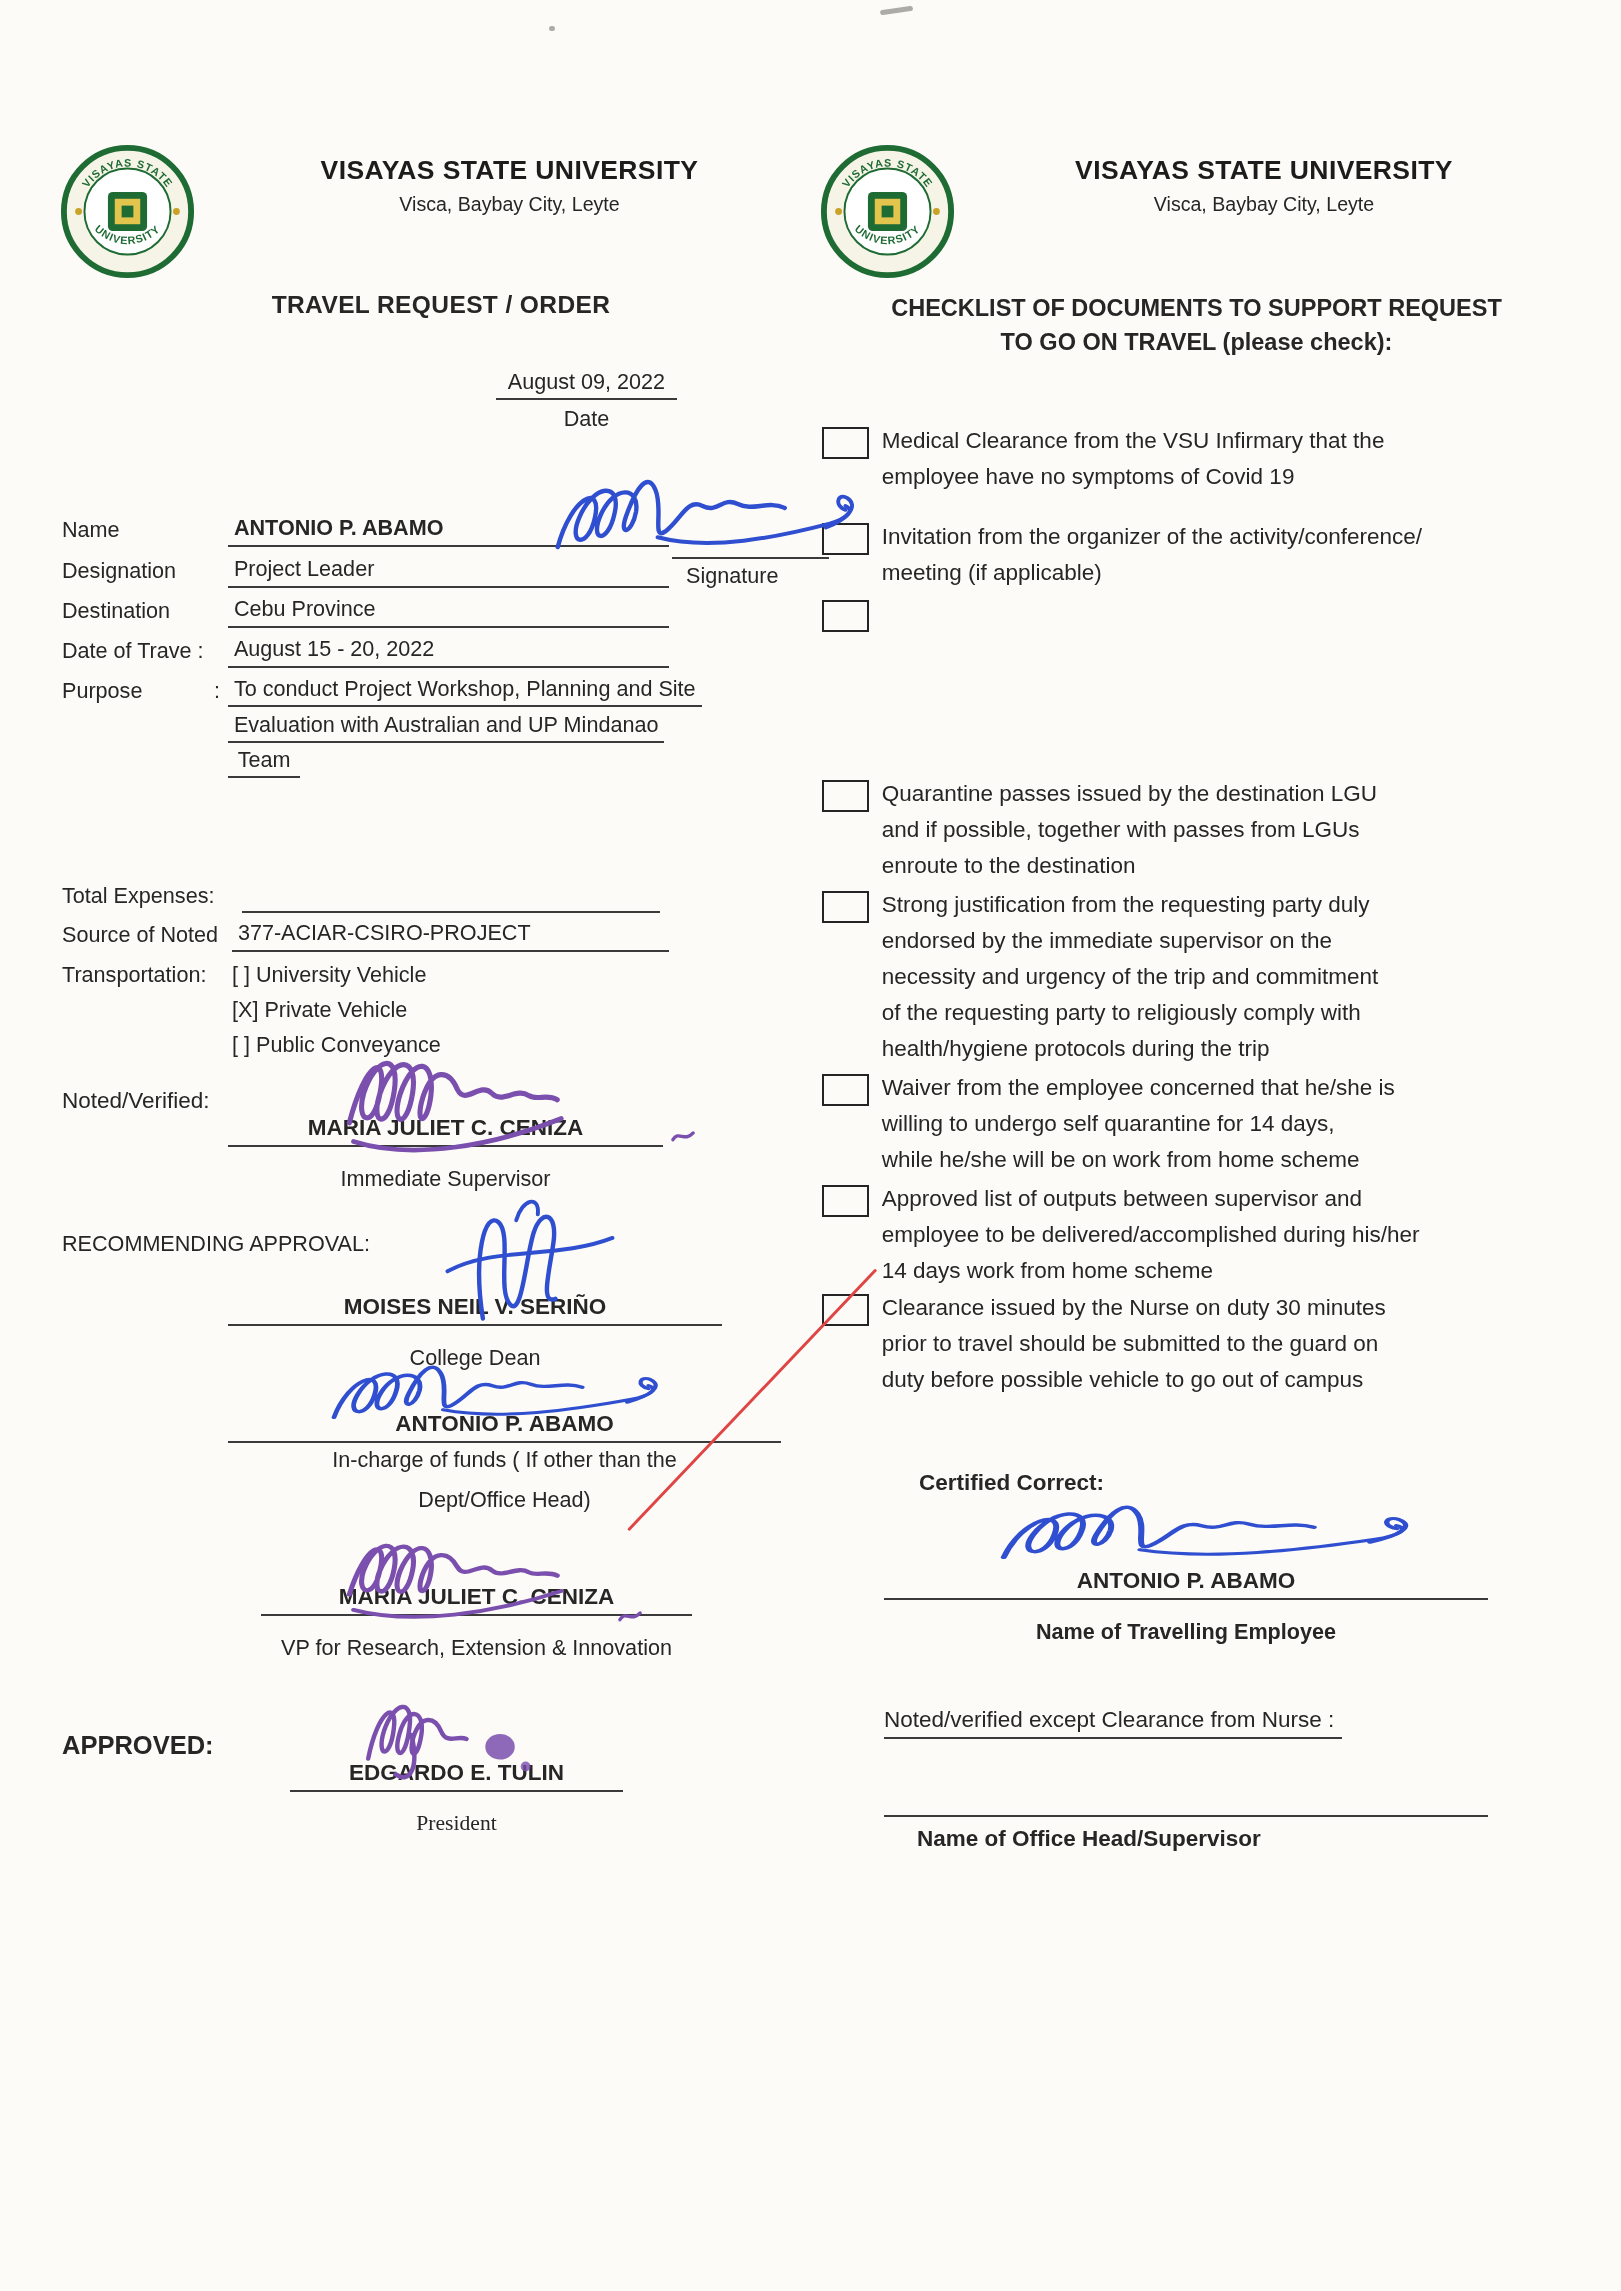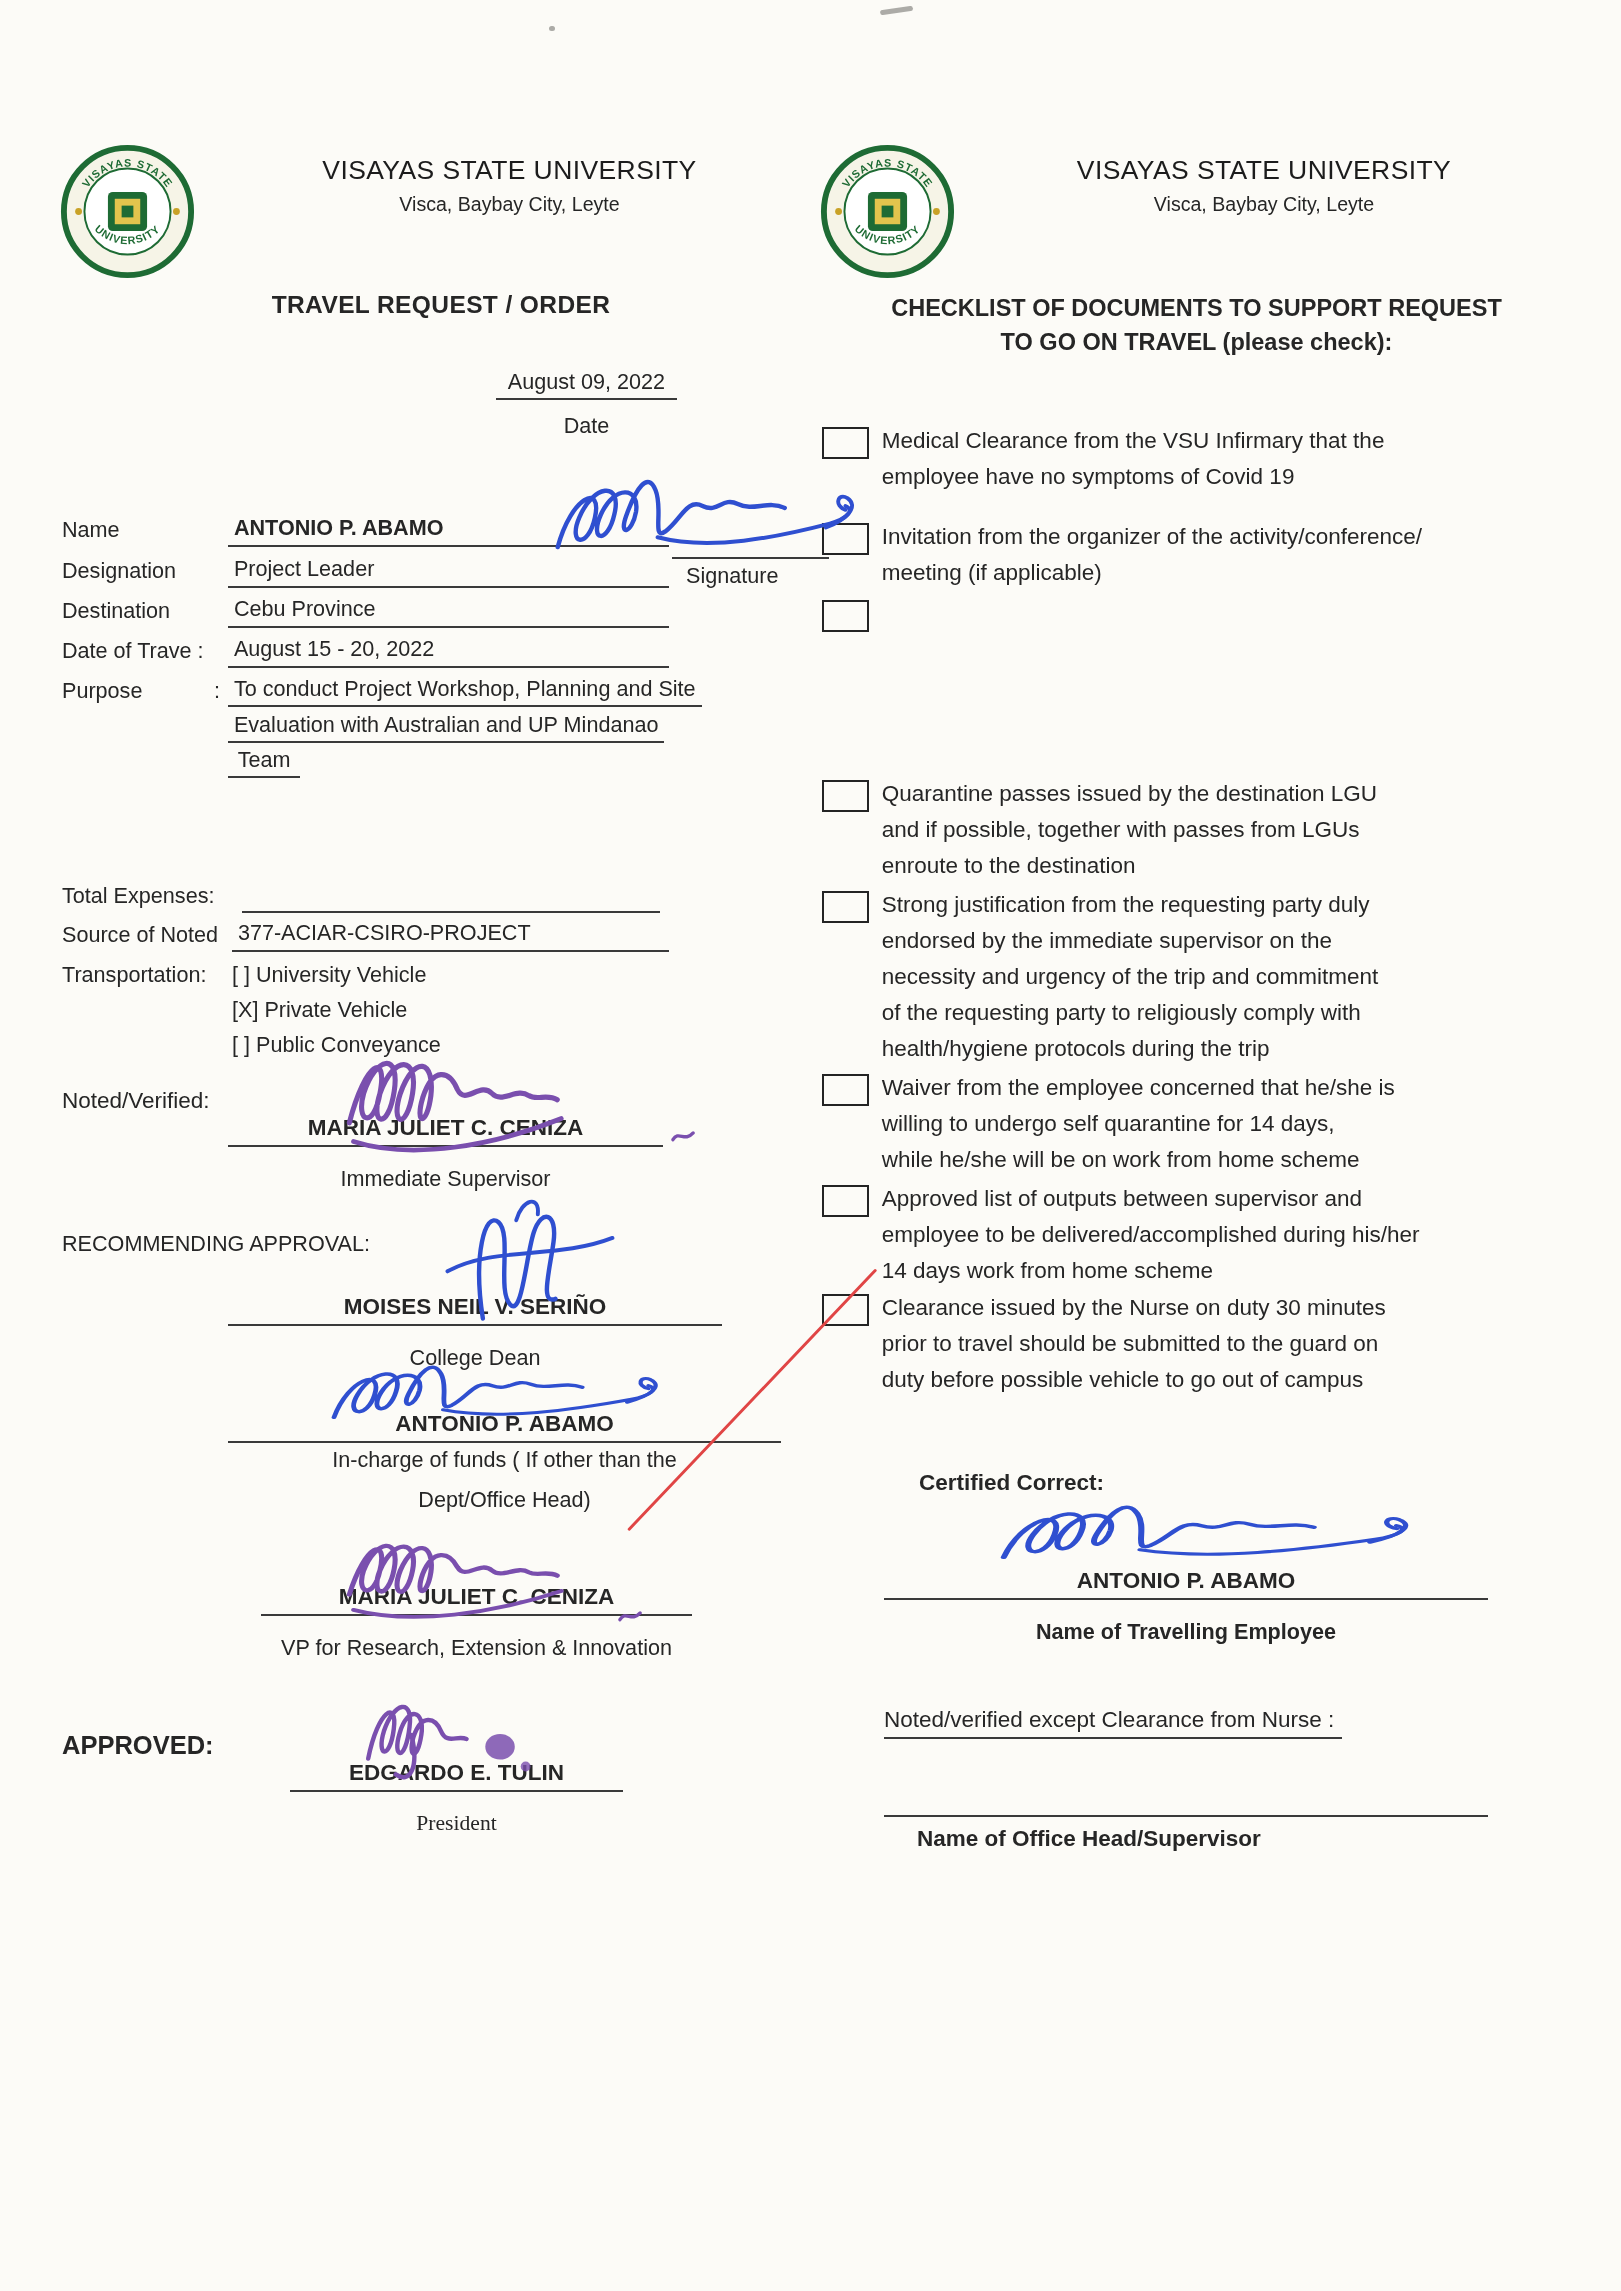--- a/index.html
+++ b/index.html
@@ -1,21 +1,21 @@
 <!DOCTYPE html>
 <html><head>
 <meta charset="utf-8">
 <style>
   html,body{margin:0;padding:0;background:#d8d8d4;}
   .page{position:relative;width:1621px;height:2292px;margin:0 auto;background:#fcfbf7;
         font-family:"Liberation Sans",sans-serif;color:#262626;overflow:hidden;}
   .abs{position:absolute;}
   .b{font-weight:bold;}
   .ctr{text-align:center;}
-  .univ{font-size:26.5px;font-weight:normal;letter-spacing:0.4px;color:#1c1c1c;}
+  .univ{font-size:26.5px;font-weight:bold;letter-spacing:0.4px;color:#1c1c1c;}
   .addr{font-size:19.6px;margin-top:6.9px;}
   .ftitle{font-size:24.5px;font-weight:bold;letter-spacing:0.4px;}
   .f21{font-size:20.6px;font-family:Liberation Serif, serif;}
   .f22{font-size:21.6px;}
   .f23{font-size:22.5px;}
   .f26{font-size:25.5px;}
   .uline{display:inline-block;border-bottom:2px solid #3a3a3a;padding:0 11.8px 2.9px;}
   .vcell{position:absolute;border-bottom:2px solid #3a3a3a;padding:0 3.9px 3.9px 5.9px;font-size:21.6px;}
   .rule{position:absolute;border-top:2px solid #3a3a3a;height:0;}
   .sigblock{position:absolute;text-align:center;}
@@ -60,21 +60,21 @@
 
   <div class="abs ctr" style="left:245px;top:155px;width:529px">
     <div class="univ">VISAYAS STATE UNIVERSITY</div>
     <div class="addr">Visca, Baybay City, Leyte</div>
   </div>
 
   <div class="abs ctr ftitle" style="left:147px;top:291px;width:588px">TRAVEL REQUEST / ORDER</div>
 
   <div class="abs ctr" style="left:459px;top:369px;width:255px">
     <div class="uline f22">August 09, 2022</div>
-    <div class="f22" style="margin-top:13px">Date</div>
+    <div class="f22" style="margin-top:6px">Date</div>
   </div>
 
   <div class="abs f22" style="left:62px;top:517px">Name</div>
   <div class="vcell b" style="left:228px;top:515px;width:431px">ANTONIO P. ABAMO</div>
 
   <div class="rule" style="left:672px;top:557px;width:157px"></div>
   <div class="abs f22" style="left:686px;top:563px">Signature</div>
 
   <div class="abs f22" style="left:62px;top:558px">Designation</div>
   <div class="vcell" style="left:228px;top:556px;width:431px">Project Leader</div>

